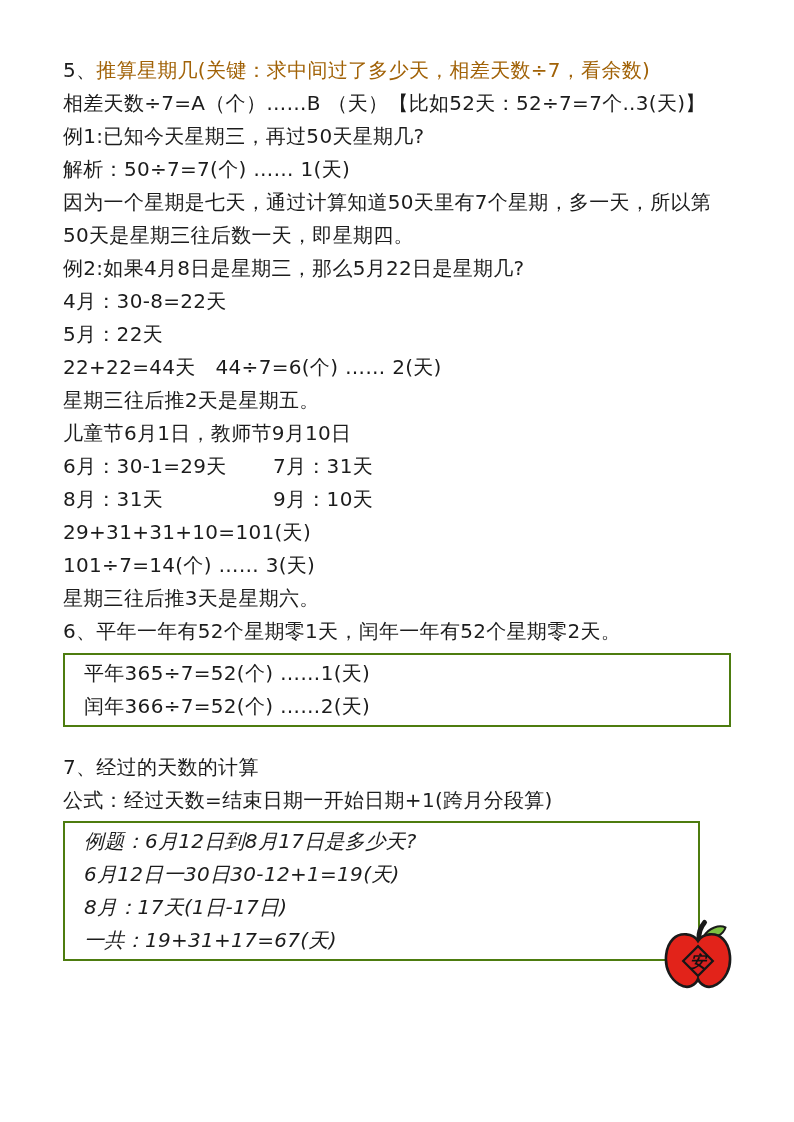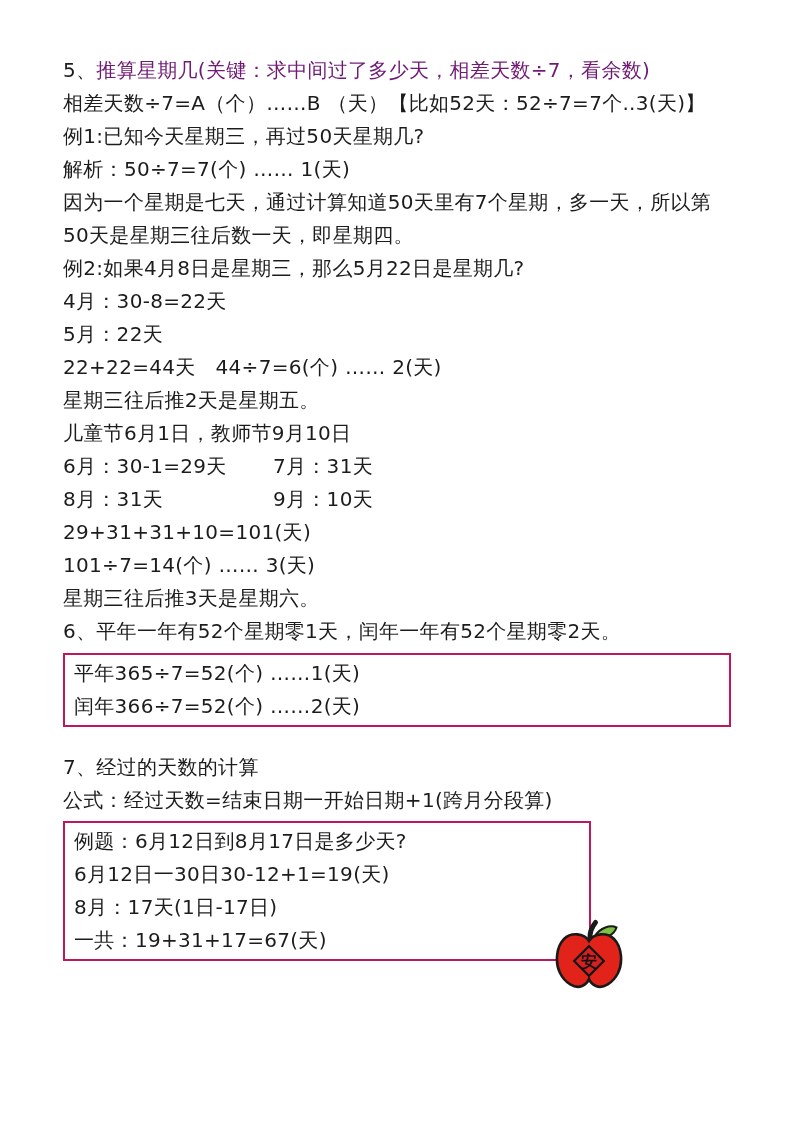--- a/index.html
+++ b/index.html
@@ -13,35 +13,35 @@
   }
   .content { padding:54px 64px 0 63px; }
   .line {
     margin:0;
     font-size:20px;
     line-height:33px;
     white-space:pre-wrap;
     letter-spacing:0.3px;
   }
   .heading5 .num { color:#1c1c1c; }
-  .heading5 .ttl { color:#701a75; }
+  .heading5 .ttl { color:#a16207; }
   .underlined {
     text-decoration:underline;
     text-underline-offset:5px;
     text-decoration-thickness:1.5px;
   }
   .cols .c1 { display:inline-block; width:210px; }
   .box {
-    border:2px solid #be185d;
+    border:2px solid #4d7c0f;
     box-sizing:border-box;
-    padding:2px 9px;
+    padding:2px 19px;
   }
   .box .line { line-height:33px; }
   .box-weeks { width:668px; margin-top:5px; }
-  .box-elapsed { width:528px; margin-top:4px; position:relative; }
+  .box-elapsed { width:637px; margin-top:4px; position:relative;font-style:italic; }
   .h-after-box { margin-top:24px; }
   .apple {
     position:absolute;
     right:-34px; bottom:-30px;
     width:68px; height:72px;
   }
   .apple text {
     font-family:"DejaVu Sans","Liberation Sans",sans-serif;
     font-weight:bold;
   }

